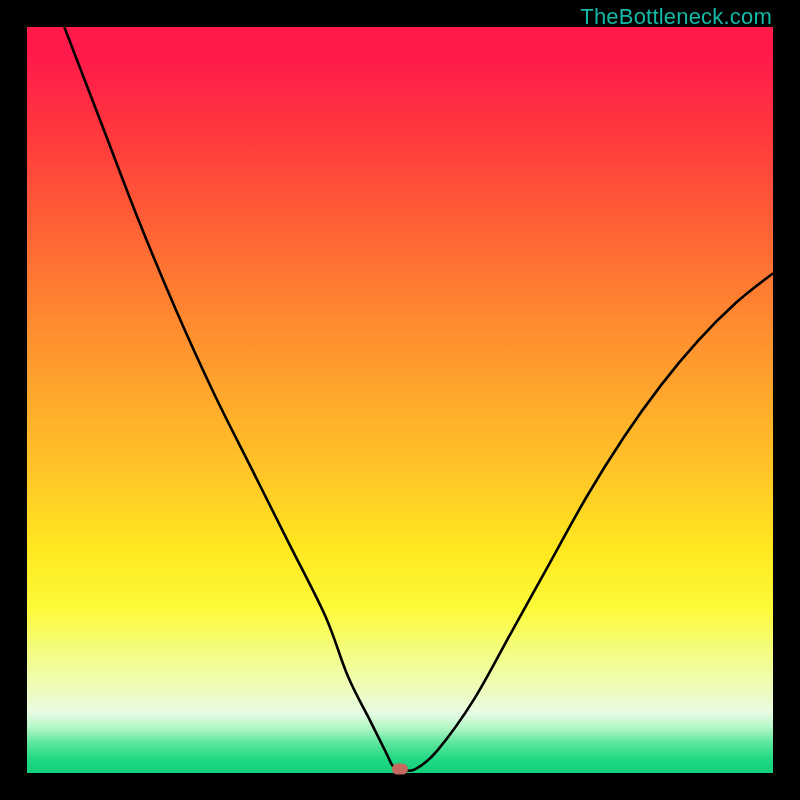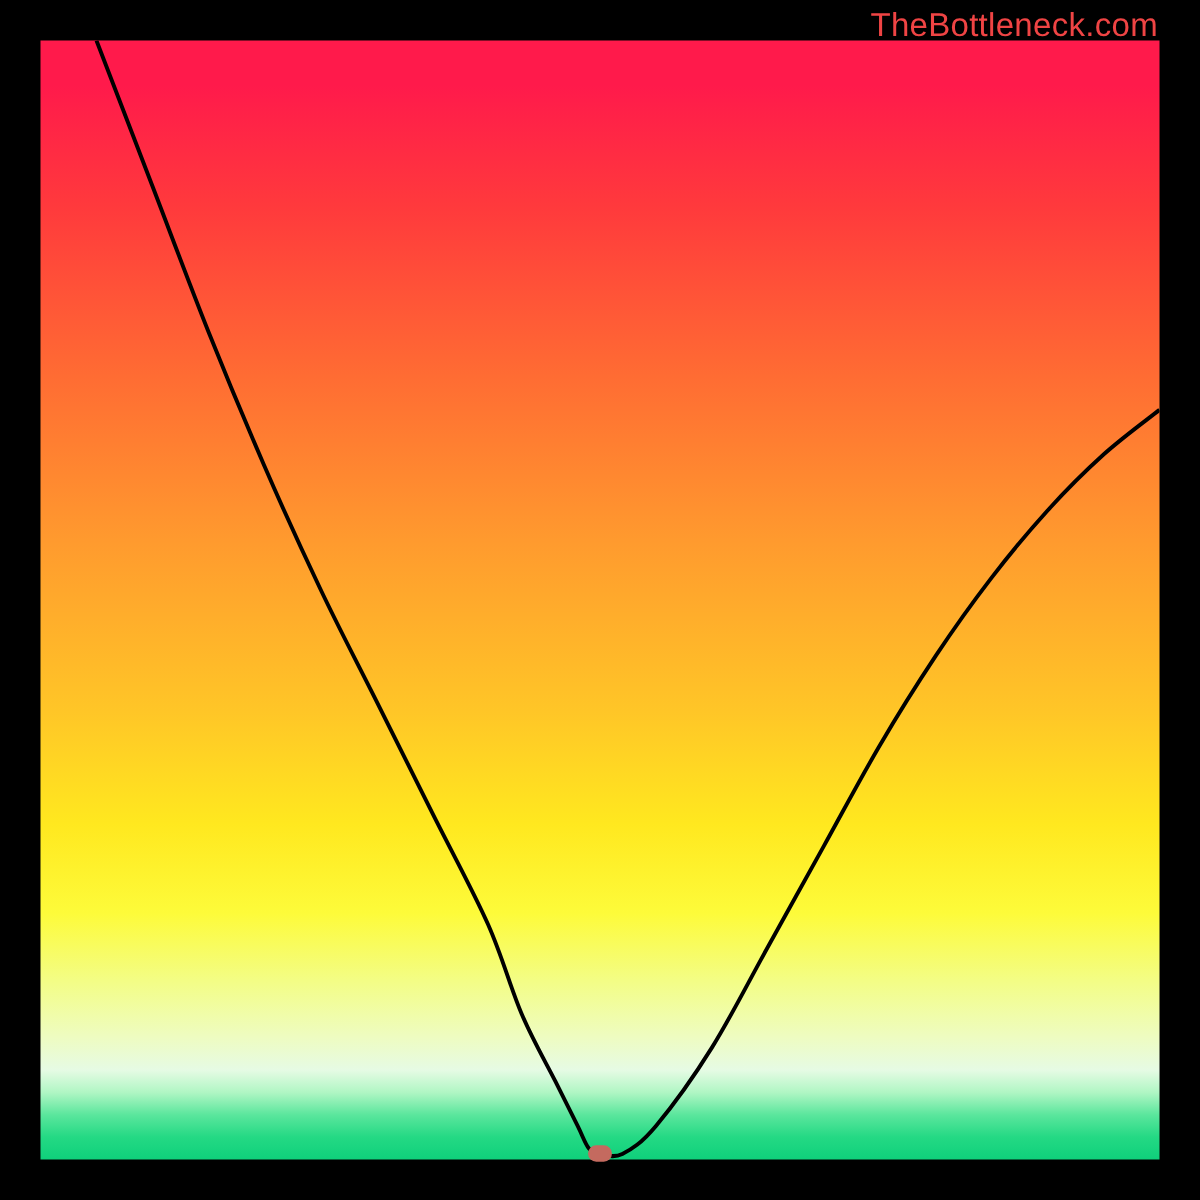--- a/index.html
+++ b/index.html
@@ -75,15 +75,15 @@
   <div class="plot-area">
 
     <svg class="curve-svg" viewBox="0 0 746 746" preserveAspectRatio="none">
       <path fill="none" stroke="#000000" stroke-width="2.6" d="M 37.3 0.0 C 43.5 16.2, 62.2 64.7, 74.6 97.0 C 87.0 129.3, 99.5 162.9, 111.9 194.0 C 124.3 225.0, 136.8 254.9, 149.2 283.5 C 161.6 312.1, 174.1 339.4, 186.5 365.5 C 198.9 391.7, 211.4 415.3, 223.8 440.1 C 236.2 465.0, 248.7 489.9, 261.1 514.7 C 273.5 539.6, 288.5 567.0, 298.4 589.3 C 308.3 611.7, 313.3 631.6, 320.8 649.0 C 328.2 666.4, 336.9 681.3, 343.2 693.8 C 349.4 706.2, 354.3 716.2, 358.1 723.6 C 361.8 731.1, 363.1 735.4, 365.5 738.5 C 368.0 741.6, 369.3 741.6, 373.0 742.3 C 376.7 742.9, 381.7 745.4, 387.9 742.3 C 394.1 739.2, 400.4 735.4, 410.3 723.6 C 420.2 711.8, 435.2 691.3, 447.6 671.4 C 460.0 651.5, 472.5 626.6, 484.9 604.3 C 497.3 581.9, 509.8 559.5, 522.2 537.1 C 534.6 514.7, 547.1 491.1, 559.5 470.0 C 571.9 448.8, 584.4 429.0, 596.8 410.3 C 609.2 391.6, 621.7 374.2, 634.1 358.1 C 646.5 341.9, 659.0 327.0, 671.4 313.3 C 683.8 299.6, 696.3 287.2, 708.7 276.0 C 721.1 264.8, 739.8 251.2, 746.0 246.2"></path>
     </svg>
 
     <div class="marker" style="left: 373px; top: 742.27px; background: rgb(196, 106, 95);"></div>
 
   </div>
 
-  <div class="watermark" style="color: #ef4444;">TheBottleneck.com</div>
+  <div class="watermark" style="color: #14b8a6;">TheBottleneck.com</div>
 
 </div>
 
 </body></html>

